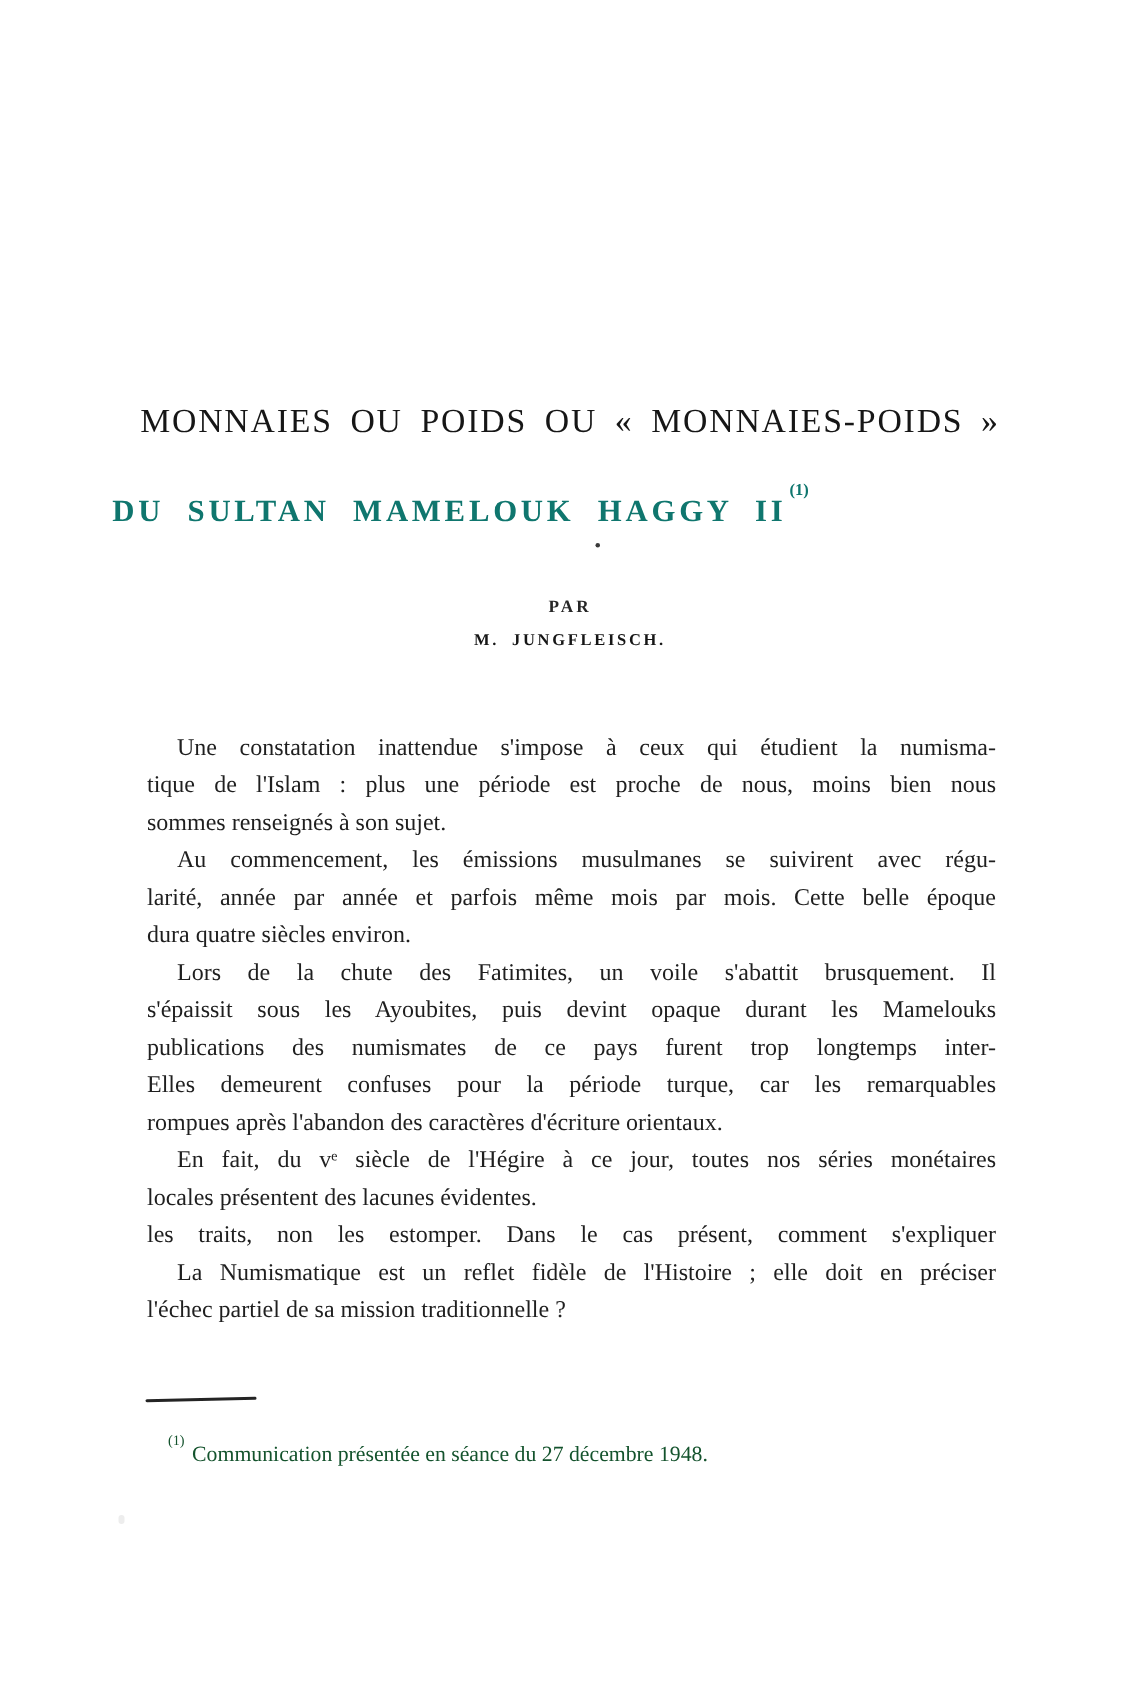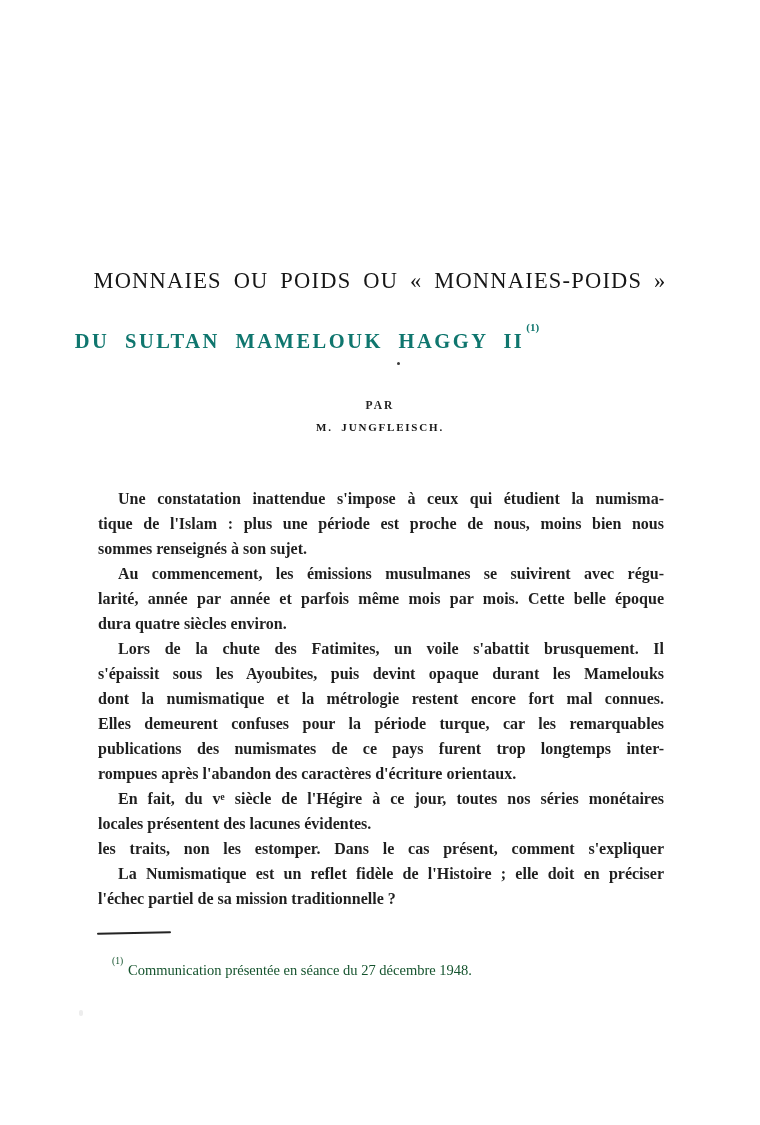--- a/index.html
+++ b/index.html
@@ -89,21 +89,20 @@
     top: 486px;
     left: 98px;
     width: 566px;
     font-size: 16px;
     line-height: 25px;
     color: #1f1f1f;
   }
   .line {
     text-align: justify;
     text-align-last: justify;
-    font-weight: bold;
   }
   .line.last {
     text-align-last: left;
   }
   .line.indent {
     text-indent: 20px;
   }
   .fn-rule {
     position: absolute;
     left: 97px;
@@ -161,23 +160,22 @@
 
   <div class="bodytext">
       <div class="line indent">Une constatation inattendue s'impose à ceux qui étudient la numisma-</div>
       <div class="line">tique de l'Islam : plus une période est proche de nous, moins bien nous</div>
       <div class="line last">sommes renseignés à son sujet.</div>
       <div class="line indent">Au commencement, les émissions musulmanes se suivirent avec régu-</div>
       <div class="line">larité, année par année et parfois même mois par mois. Cette belle époque</div>
       <div class="line last">dura quatre siècles environ.</div>
       <div class="line indent">Lors de la chute des Fatimites, un voile s'abattit brusquement. Il</div>
       <div class="line">s'épaissit sous les Ayoubites, puis devint opaque durant les Mamelouks</div>
-      <div class="line">dont la numismatique et la métrologie restent encore fort mal connues.</div>
+      <div class="line">publications des numismates de ce pays furent trop longtemps inter-</div>
       <div class="line">Elles demeurent confuses pour la période turque, car les remarquables</div>
-      <div class="line">publications des numismates de ce pays furent trop longtemps inter-</div>
       <div class="line last">rompues après l'abandon des caractères d'écriture orientaux.</div>
       <div class="line indent">En fait, du vᵉ siècle de l'Hégire à ce jour, toutes nos séries monétaires</div>
       <div class="line last">locales présentent des lacunes évidentes.</div>
       <div class="line">les traits, non les estomper. Dans le cas présent, comment s'expliquer</div>
       <div class="line indent">La Numismatique est un reflet fidèle de l'Histoire ; elle doit en préciser</div>
       <div class="line last">l'échec partiel de sa mission traditionnelle ?</div>
     </div>
 
   <div class="fn-rule"></div>
 

